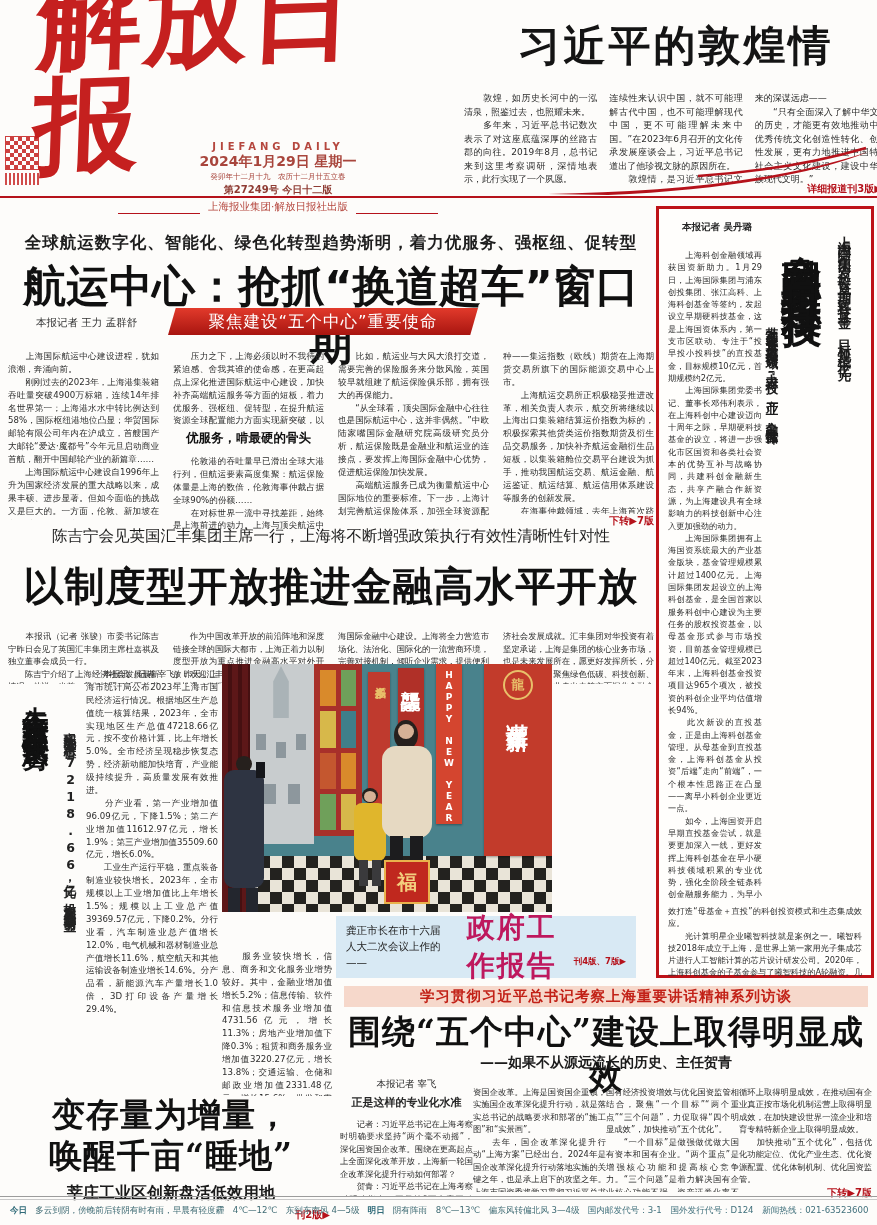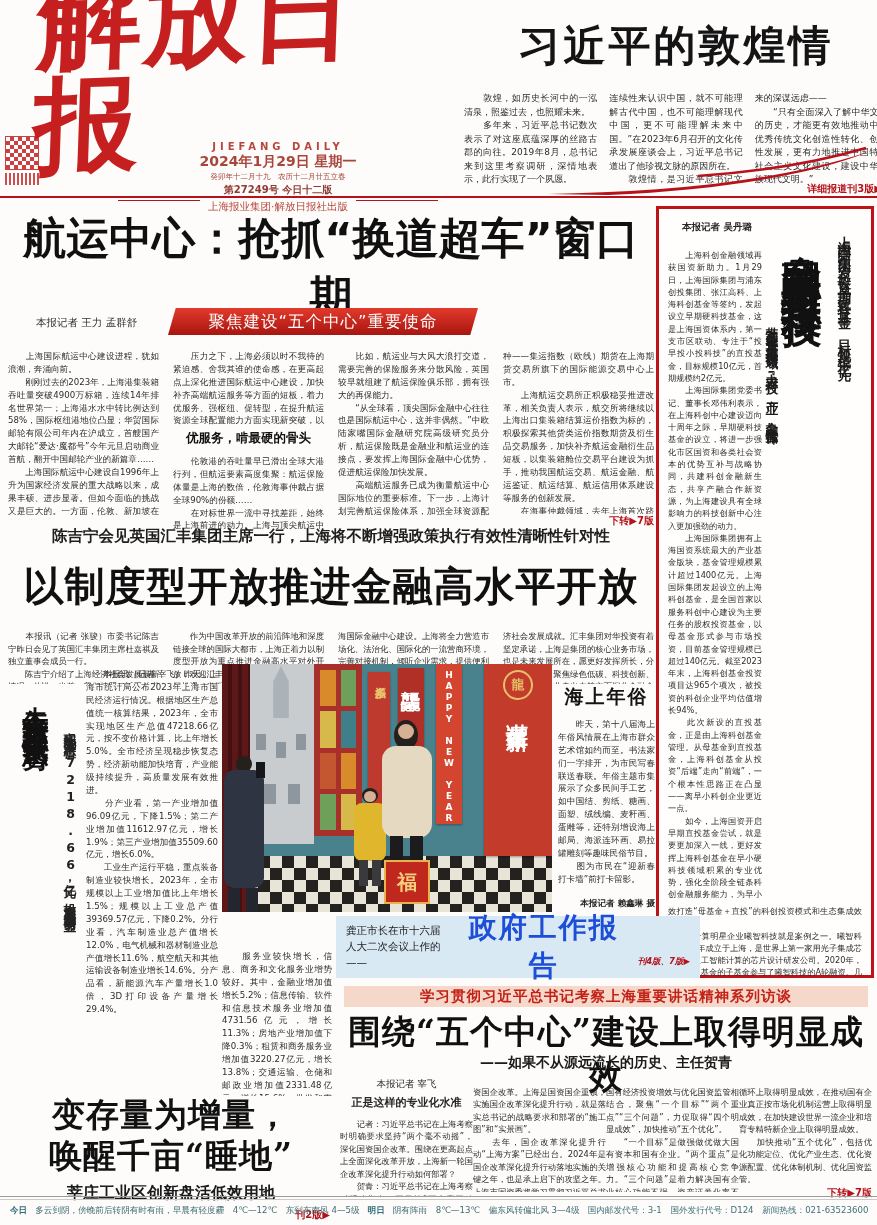--- a/index.html
+++ b/index.html
@@ -32,21 +32,21 @@
       conic-gradient(#c5201f 25%, #fff 0 50%, #c5201f 0 75%, #fff 0) 0 0/8px 8px;
     border:1px solid #c5201f; opacity:.85; }
   #qr2 { left:5px; top:173px; width:34px; height:12px;
     background:repeating-linear-gradient(90deg,#c5201f 0 2px,#fff 2px 4px); opacity:.8;}
   #mast-info { left:118px; top:141px; width:320px; text-align:center; color:#a8453c; }
   #mast-info .en { font-size:10px; letter-spacing:4px; color:#b5473e; font-weight:bold; }
   #mast-info .date { font-size:14px; font-weight:bold; margin-top:1px; }
   #mast-info .lunar { font-size:7.5px; margin-top:1px; }
   #mast-info .issue { font-size:10px; font-weight:bold; margin-top:1px; color:#8e3b33; }
   #mast-info .pub { font-size:10.5px; margin-top:3px; color:#b5473e;
-    display:flex; align-items:flex-start; gap:8px; }
+    display:flex; align-items:flex-end; gap:8px; }
   #mast-info .pub::before, #mast-info .pub::after {
     content:""; flex:1; border-top:1.5px solid #b5121b; }
 
   
   #dunhuang { left:464px; top:4px; width:424px; height:190px; }
   #dunhuang .hl { font-size:42px; letter-spacing:3px; color:#141414; margin-top:14px; }
   #dunhuang .cols { display:flex; gap:12px; margin-top:10px; height:100px; }
   #dunhuang .col { flex:1; font-size:9px; }
   #dunhuang .ref { position:absolute; right:6px; bottom:-2px; }
 
@@ -78,21 +78,21 @@
     color:#fff; font-weight:normal; font-size:16.5px; text-align:center; line-height:27px;
     letter-spacing:1px; }
   #shipping .cols { position:absolute; left:0; top:136px; width:646px; height:178px;
     display:flex; gap:14px; }
   #shipping .col { flex:1; }
   #shipping .subhead { font-size:12.5px; font-weight:bold; text-align:center; margin:4px 0; color:#111; }
   #shipping .jump { text-align:right; }
 
   
   #hsbc { left:8px; top:526px; width:646px; height:134px; }
-  #hsbc .kicker { font-size:15.5px; font-weight:700; color:#1e1e1e; }
+  #hsbc .kicker { font-size:15.5px; font-weight:400; color:#1e1e1e; }
   #hsbc .hl { font-size:40px; letter-spacing:1px; margin-top:12px; color:#101010; }
   #hsbc .cols { display:flex; gap:14px; margin-top:8px; height:62px; }
   #hsbc .col { flex:1; font-size:8.4px; }
 
   
   #eco-vhead { left:8px; top:686px; width:46px; height:338px;
     font-size:26px; font-weight:bold; letter-spacing:3px; color:#111; }
   #eco-vsub { left:56px; top:722px; width:22px; height:300px;
     font-size:12.5px; font-weight:600; letter-spacing:2px; color:#222; }
   #eco-col1 { left:86px; top:660px; width:132px; height:428px; }
@@ -132,25 +132,25 @@
   #photo .fubox span { color:#f3cf7e; font-size:20px; font-weight:bold;
     font-family:"DejaVu Serif",serif; }
 
   
   #photocap { left:558px; top:664px; width:97px; height:250px; }
   #photocap .title { font-size:19px; letter-spacing:2px; text-align:center; margin:20px 0 8px; color:#141414; }
   #photocap .cap { font-size:8.6px; height:180px; }
   #photocap .credit { font-size:8.6px; font-weight:bold; text-align:right; }
 
   
-  #govbox { left:336px; top:916px; width:364px; height:62px; background:#d8e9f4;
+  #govbox { left:336px; top:916px; width:300px; height:62px; background:#d8e9f4;
     display:flex; align-items:center; padding:0 10px; gap:10px; }
   #govbox .lead { font-size:10.5px; line-height:1.5; color:#222; white-space:pre-line; width:104px; }
-  #govbox .title { font-size:28px; letter-spacing:2px; color:#1d4ed8; flex:1; text-align:center; }
-  #govbox .ref { font-size:8.5px; align-self:flex-end; margin-bottom:10px;font-style:italic; }
+  #govbox .title { font-size:28px; letter-spacing:2px; color:#be185d; flex:1; text-align:center; }
+  #govbox .ref { font-size:8.5px; align-self:flex-end; margin-bottom:10px; }
 
   
   #interview { left:340px; top:982px; width:532px; height:212px; }
   #interview .banner2 { position:absolute; left:4px; top:4px; width:524px; height:21px;
     background:#f6d8cb; color:#c22117; font-weight:bold; font-size:14.5px;
     text-align:center; line-height:21px; letter-spacing:1px; }
   #interview .hl { position:absolute; left:0; top:28px; width:532px; text-align:center;
     font-size:33px; letter-spacing:1px; color:#101010; }
   #interview .sub { position:absolute; left:0; top:72px; width:532px; text-align:center;
     font-size:14px; font-weight:bold; color:#1b1b1b; }
@@ -209,20 +209,21 @@
     <div class="ref pageref">详细报道刊3版▶</div>
   </div>
 
   <svg class="abs" id="swoosh" width="324" height="52" viewBox="0 0 324 52">
     <path d="M0 48 C 110 46, 220 38, 320 6 C 260 30, 170 44, 60 49 Z" fill="#b5121b"></path>
     <path d="M150 30 C 210 26, 270 16, 318 2" stroke="#b5121b" stroke-width="2.5" fill="none"></path>
   </svg>
   <div class="abs" id="rule-top"></div>
 
   <div class="abs" id="shipping">
+    <div class="kicker center">全球航运数字化、智能化、绿色化转型趋势渐明，着力优服务、强枢纽、促转型</div>
     <div class="hl hei center">航运中心：抢抓“换道超车”窗口期</div>
     <div class="byline">本报记者 王力 孟群舒</div>
     <div class="ribbon">聚焦建设“五个中心”重要使命</div>
     <div class="cols">
       <div class="col body-text">　　上海国际航运中心建设进程，犹如浪潮，奔涌向前。
 　　刚刚过去的2023年，上海港集装箱吞吐量突破4900万标箱，连续14年排名世界第一；上海港水水中转比例达到58%，国际枢纽港地位凸显；华贸国际邮轮有限公司年内在沪成立，首艘国产大邮轮“爱达·魔都号”今年元旦启动商业首航，翻开中国邮轮产业的新篇章……
 　　上海国际航运中心建设自1996年上升为国家经济发展的重大战略以来，成果丰硕、进步显著。但如今面临的挑战又是巨大的。一方面，伦敦、新加坡在高端航运服务业方面根基深厚，国内国际不少城市在软硬件方面大力投入，可谓前有标兵、后有追兵；另一方面，全球航运数字化、智能化、绿色化转型趋势渐明，一系列变革孕育着一个个新突破。</div>
       <div class="col">
         <div class="body-text" style="height:76px">　　压力之下，上海必须以时不我待的紧迫感、舍我其谁的使命感，在更高起点上深化推进国际航运中心建设，加快补齐高端航运服务等方面的短板，着力优服务、强枢纽、促转型，在提升航运资源全球配置能力方面实现新突破，以更大作为回应中央对上海“五个中心”建设的深厚期许。</div>
         <div class="subhead">优服务，啃最硬的骨头</div>
@@ -341,26 +342,20 @@
       <div class="head" style="left:18px;top:4px;width:16px;height:15px"></div>
       <div style="position:absolute;left:2px;top:26px;width:50px;height:92px;background:#e6d9c2;border-radius:14px"></div>
       <div style="position:absolute;left:10px;top:116px;width:13px;height:52px;background:#1c1c1e"></div>
       <div style="position:absolute;left:30px;top:116px;width:13px;height:52px;background:#1c1c1e"></div>
     </div>
     <div class="fubox">
       <span>福</span>
     </div>
   </div>
 
-  <div class="abs" id="photocap">
-    <div class="title song">海上年俗</div>
-    <div class="cap body-text">　　昨天，第十八届海上年俗风情展在上海市群众艺术馆如约而至。书法家们一字排开，为市民写春联送春联。年俗主题市集展示了众多民间手工艺，如中国结、剪纸、糖画、面塑、绒线编、麦秆画、蛋雕等，还特别增设海上邮局、海派连环画、易拉罐雕刻等趣味民俗节目。
-　　图为市民在“迎新春打卡墙”前打卡留影。</div>
-    <div class="credit">本报记者 赖鑫琳 摄</div>
-  </div>
 
   <div class="abs" id="govbox">
     <div class="lead">龚正市长在市十六届
 人大二次会议上作的——</div>
     <div class="title song">政府工作报告</div>
     <div class="ref pageref" style="font-size:8.5px">刊4版、7版▶</div>
   </div>
 
   <div class="abs" id="interview">
     <div class="banner2">学习贯彻习近平总书记考察上海重要讲话精神系列访谈</div>

